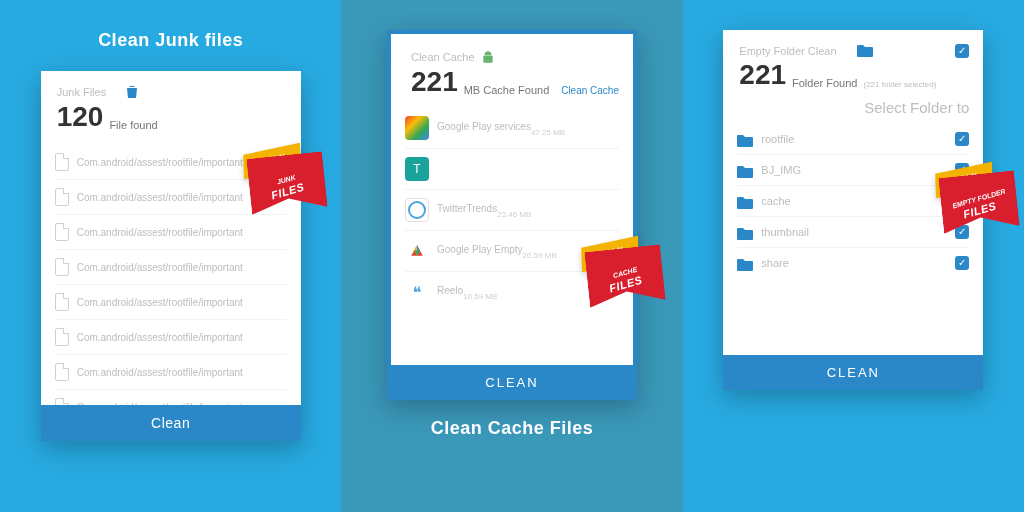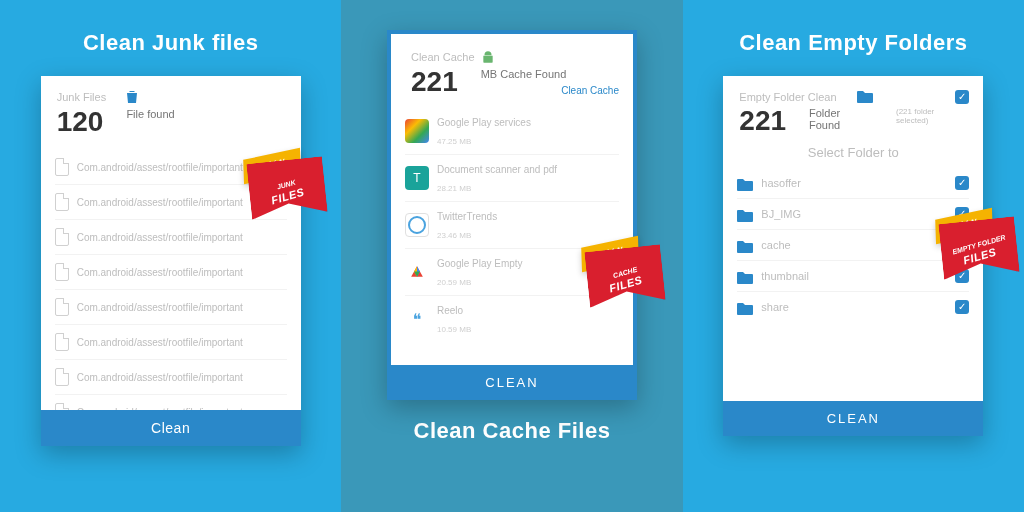--- a/index.html
+++ b/index.html
@@ -1,43 +1,43 @@
 <!DOCTYPE html>
 <html><head>
 <meta charset="utf-8">
 <style>
 *{margin:0;padding:0;box-sizing:border-box;font-family:Arial,Helvetica,sans-serif}
 body{width:1024px;height:512px;display:flex;overflow:hidden}
 .panel{flex:1;display:flex;flex-direction:column;align-items:center;position:relative;padding:30px 20px 20px}
 .panel-1{background:#27aae1}
 .panel-2{background:#3a98b9}
 .panel-3{background:#27aae1}
-.panel-title{color:#fff;font-size:22px;font-weight:700;letter-spacing:0.5px;margin-bottom:20px;text-align:center}
+.panel-title{color:#fff;font-size:18px;font-weight:700;letter-spacing:0.5px;margin-bottom:20px;text-align:center}
 .panel-title-bottom{margin-top:18px;margin-bottom:0}
 .card{background:#fff;width:260px;display:flex;flex-direction:column;box-shadow:0 8px 24px rgba(0,0,0,0.25);position:relative}
 .card-1{height:370px}
 .card-2{height:370px;border:4px solid #2a88c9;border-bottom:none;width:250px}
 .card-3{height:360px}
 .card-header{padding:14px 16px 10px;position:relative}
 .card-header-2{padding:16px 20px 8px}
 .sub{font-size:11px;color:#bdbdbd;display:flex;align-items:center;gap:20px}
 .sub-2{font-size:11px;color:#bdbdbd;display:flex;align-items:center;gap:6px}
 .big{font-size:28px;font-weight:700;color:#333;line-height:1}
-.big-row{display:flex;align-items:flex-start;gap:23px;margin-top:4px}
+.big-row{display:flex;align-items:flex-end;gap:6px;margin-top:4px}
 .big-suffix{font-size:11px;color:#757575}
 .link{position:absolute;right:14px;bottom:8px;font-size:10px;color:#2a88c9}
-.select-hint{text-align:center;font-size:13px;color:#bdbdbd;padding:0 14px 4px}
+.select-hint{text-align:right;font-size:15px;color:#bdbdbd;padding:0 14px 4px}
 .select-hint-tiny{font-size:8px;color:#bdbdbd}
 .list{flex:1;overflow:hidden;padding:4px 14px 0}
 .row{display:flex;align-items:center;gap:8px;padding:8px 0;border-bottom:1px solid #f2f2f2}
 .row:last-child{border-bottom:none}
 .row-text{font-size:10px;color:#bdbdbd;flex:1;white-space:nowrap;overflow:hidden;text-overflow:ellipsis}
 .row-title{font-size:10px;color:#bdbdbd;line-height:1.3}
 .row-sub{font-size:8px;color:#cfcfcf;margin-top:8px}
-.row-col{flex:1;display:flex;flex-direction:column}
+.row-col{flex:1;display:flex;flex-direction:row}
 .folder-label{font-size:11px;color:#bdbdbd;flex:1}
 .checkbox{width:14px;height:14px;background:#2a88c9;border-radius:3px;display:flex;align-items:center;justify-content:center;color:#fff;font-size:10px;line-height:1}
 .header-check{position:absolute;right:14px;top:14px}
 .btn{background:#2a88c9;color:#fff;text-align:center;font-size:14px;padding:10px 0;cursor:pointer;letter-spacing:0.5px}
 .btn-2{font-size:13px;letter-spacing:2px}
 .doc-icon{width:14px;height:18px;border:1px solid #d0d0d0;border-radius:2px;position:relative;flex-shrink:0}
 .doc-icon::before{content:"";position:absolute;top:-1px;right:-1px;width:5px;height:5px;background:#fff;border-left:1px solid #d0d0d0;border-bottom:1px solid #d0d0d0}
 .trash-icon{width:12px;height:14px;display:inline-block;color:#2a88c9}
 .android-icon{width:14px;height:14px;display:inline-block;color:#69b56f}
 .folder-icon{width:16px;height:13px;display:inline-block}
@@ -154,24 +154,20 @@
     <div class="list" id="cache-list">
         <div class="row">
           <span class="app-icon ai-play"></span>
           <div class="row-col">
             <span class="row-title">Google Play services</span>
             <span class="row-sub">47.25 MB</span>
           </div>
         </div>
         <div class="row">
           <span class="app-icon ai-doc">T</span>
-          <div class="row-col">
-            <span class="row-title">Document scanner and pdf</span>
-            <span class="row-sub">28.21 MB</span>
-          </div>
         </div>
         <div class="row">
           <span class="app-icon ai-tw"></span>
           <div class="row-col">
             <span class="row-title">TwitterTrends</span>
             <span class="row-sub">23.46 MB</span>
           </div>
         </div>
         <div class="row">
           <span class="app-icon ai-store">
@@ -194,21 +190,20 @@
             <span class="row-sub">10.59 MB</span>
           </div>
         </div>
       </div>
     <div class="btn btn-2">CLEAN</div>
   </div>
   <div class="panel-title panel-title-bottom">Clean Cache Files</div>
 </div>
 
 <div class="panel panel-3">
-  <div class="panel-title">Clean Empty Folders</div>
   <div class="card card-3">
     <div class="badge badge-3">
       <div class="ribbon-top">
           <span>CLEAN</span>
         </div>
       <div class="flag">
           <div class="l1">EMPTY FOLDER</div>
           <div class="l2">FILES</div>
         </div>
     </div>
@@ -227,21 +222,21 @@
         <span class="big-suffix">Folder Found</span>
         <span class="select-hint-tiny">(221 folder selected)</span>
       </div>
     </div>
     <div class="select-hint">Select Folder to</div>
     <div class="list" id="folder-list">
         <div class="row">
           <span class="folder-icon"><svg width="16" height="13" viewBox="0 0 16 13">
               <path fill="#2a88c9" d="M0 2a1 1 0 011-1h5l2 2h7a1 1 0 011 1v8a1 1 0 01-1 1H1a1 1 0 01-1-1V2z"></path>
             </svg></span>
-          <span class="folder-label">hasoffer</span>
+          <span class="folder-label">rootfile</span>
           <span class="checkbox">✓</span>
         </div>
         <div class="row">
           <span class="folder-icon"><svg width="16" height="13" viewBox="0 0 16 13">
               <path fill="#2a88c9" d="M0 2a1 1 0 011-1h5l2 2h7a1 1 0 011 1v8a1 1 0 01-1 1H1a1 1 0 01-1-1V2z"></path>
             </svg></span>
           <span class="folder-label">BJ_IMG</span>
           <span class="checkbox">✓</span>
         </div>
         <div class="row">

